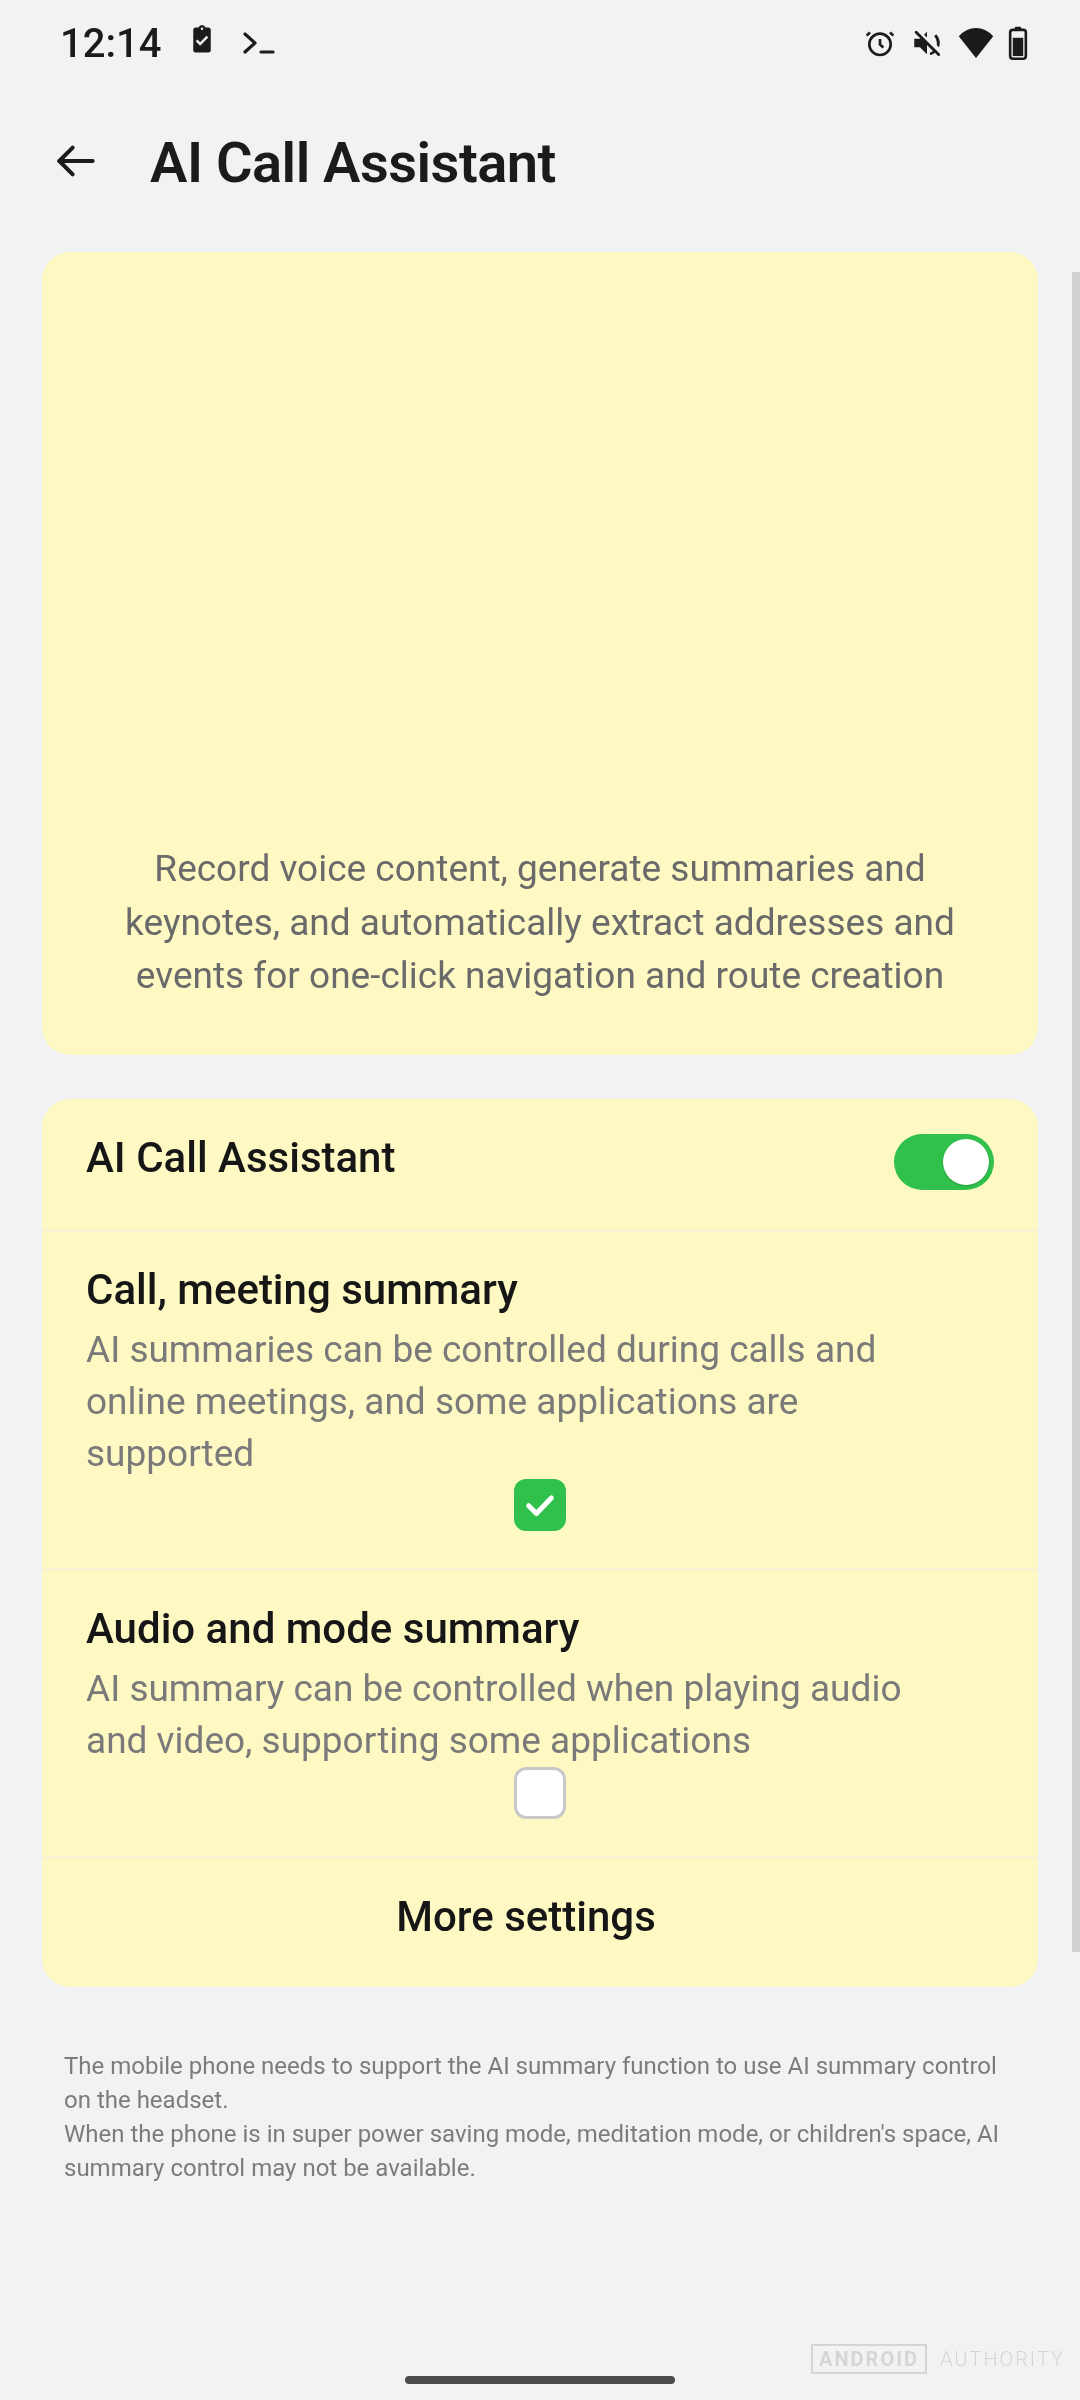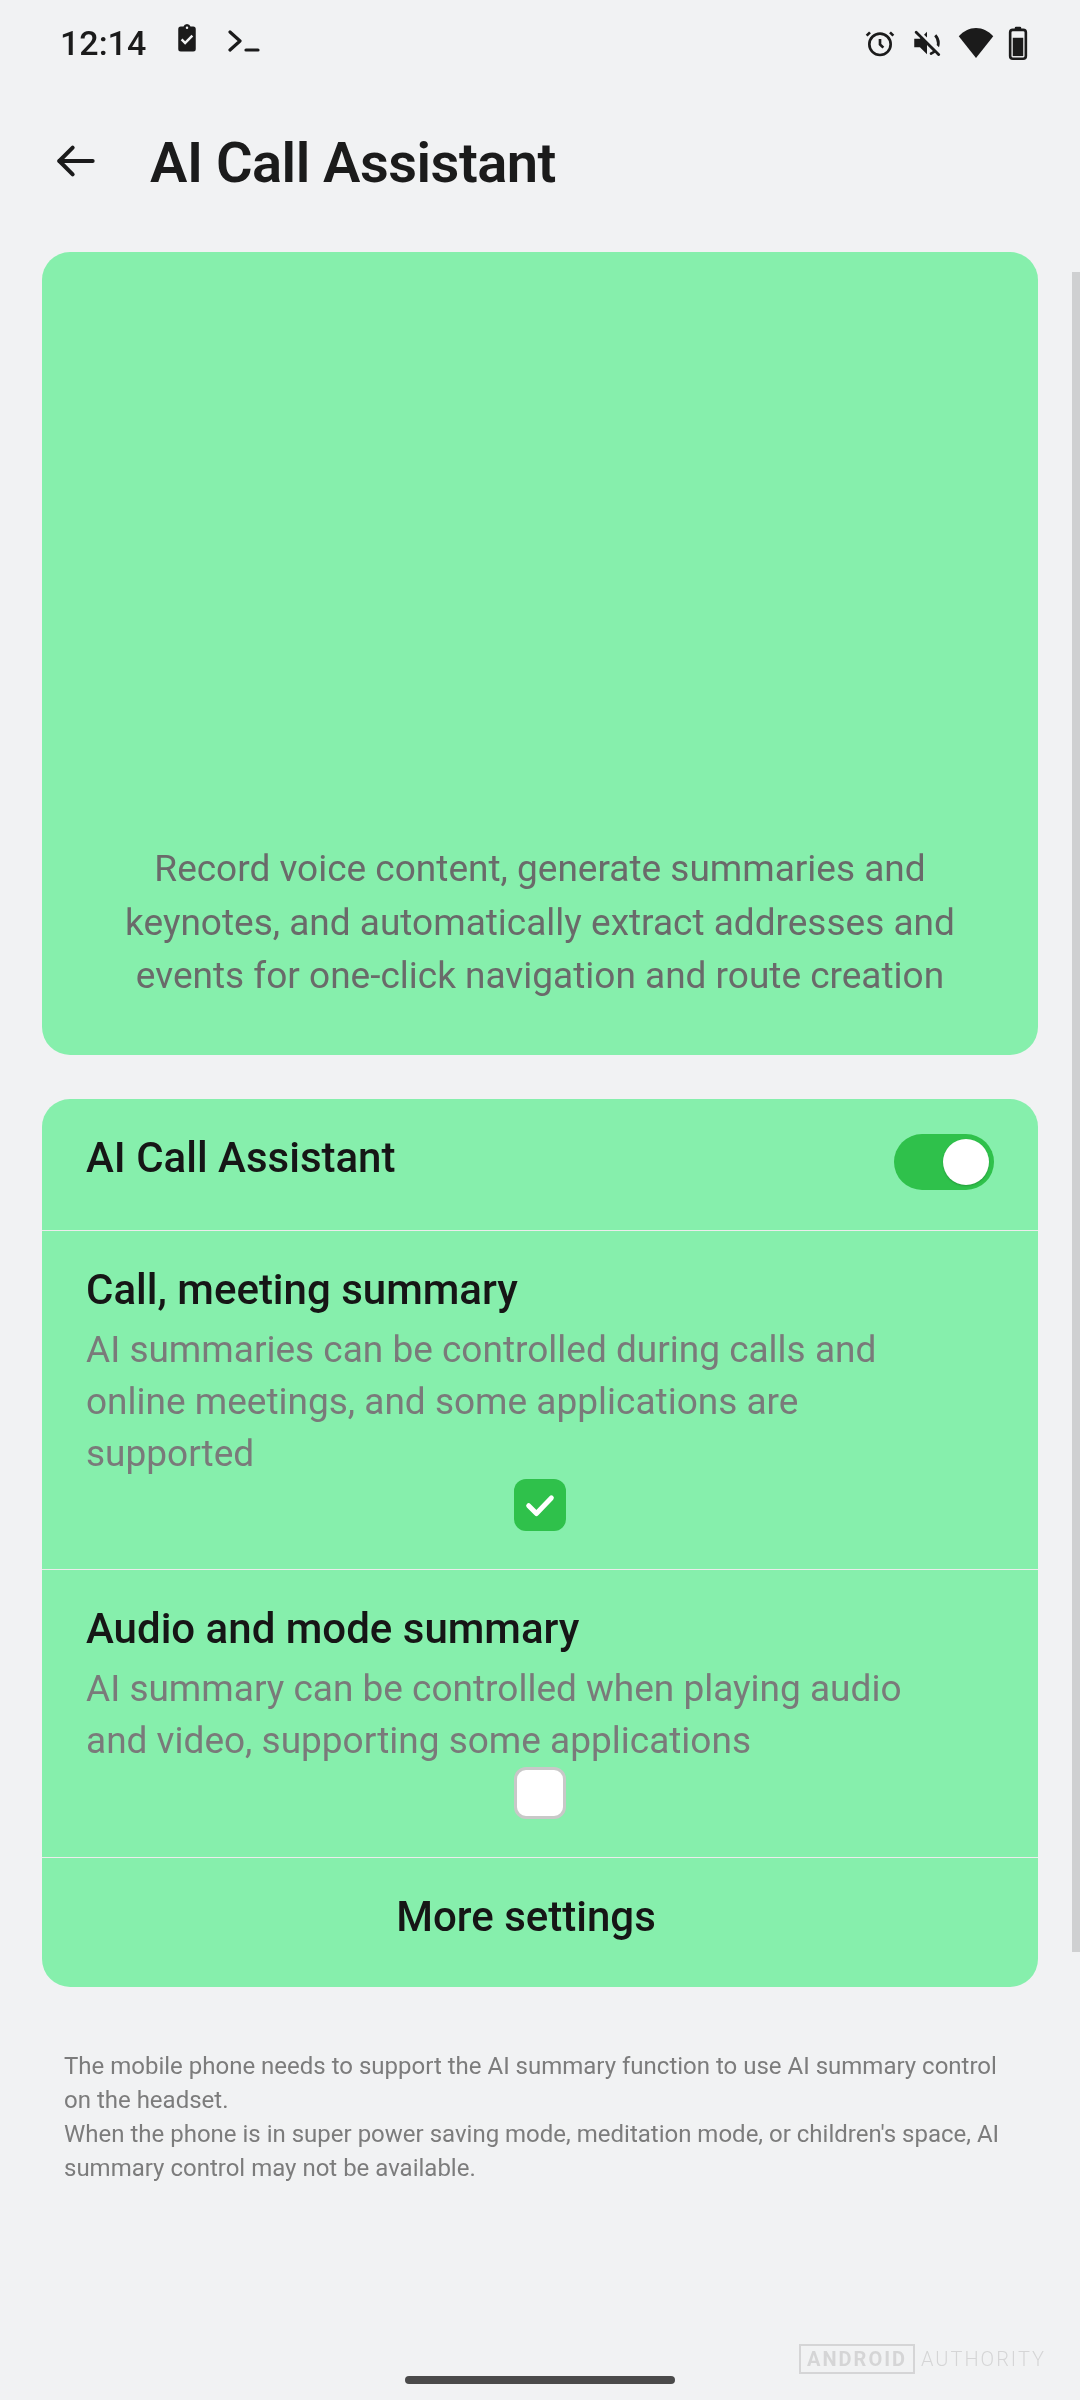--- a/index.html
+++ b/index.html
@@ -11,21 +11,21 @@
     position: relative;
   }
 
   
   .status-bar {
     height: 86px;
     display: flex;
     align-items: center;
     justify-content: space-between;
     padding: 0 52px 0 60px;
-    font-size: 34px;
+    font-size: 40px;
     font-weight: 500;
     color: #1b1b1b;
   }
   .status-left { display: flex; align-items: center; gap: 26px; }
   .status-right { display: flex; align-items: center; gap: 14px; }
   .status-right svg { display: block; }
 
   
   .app-bar {
     display: flex;
@@ -34,21 +34,21 @@
     padding: 44px 50px 56px 50px;
   }
   .app-bar .title {
     font-size: 56px;
     font-weight: 600;
     letter-spacing: -0.5px;
   }
 
   
   .card {
-    background: #86efac;
+    background: #fef9c3;
     border-radius: 28px;
     margin: 0 42px 44px 42px;
     overflow: hidden;
   }
   .hero {
     padding: 0 28px 52px 28px;
   }
   .hero-blank {
     height: 590px;
   }
@@ -123,26 +123,26 @@
     left: 50%; transform: translateX(-50%);
     bottom: 16px;
     width: 270px; height: 8px;
     background: #4a4a4a;
     border-radius: 4px;
   }
 
   
   .watermark {
     position: absolute;
-    right: 34px; bottom: 26px;
+    right: 15px; bottom: 26px;
     font-size: 20px;
     letter-spacing: 2px;
     color: #bfbfbf;
     opacity: .55;
-    display: flex; gap: 6px; align-items: center;
+    display: flex; gap: 13px; align-items: center;
   }
   .watermark .box {
     border: 2px solid #bfbfbf;
     padding: 1px 6px;
     font-weight: 700;
   }
   .watermark .thin { font-weight: 300; }
 
   
   .scroll-hint {

